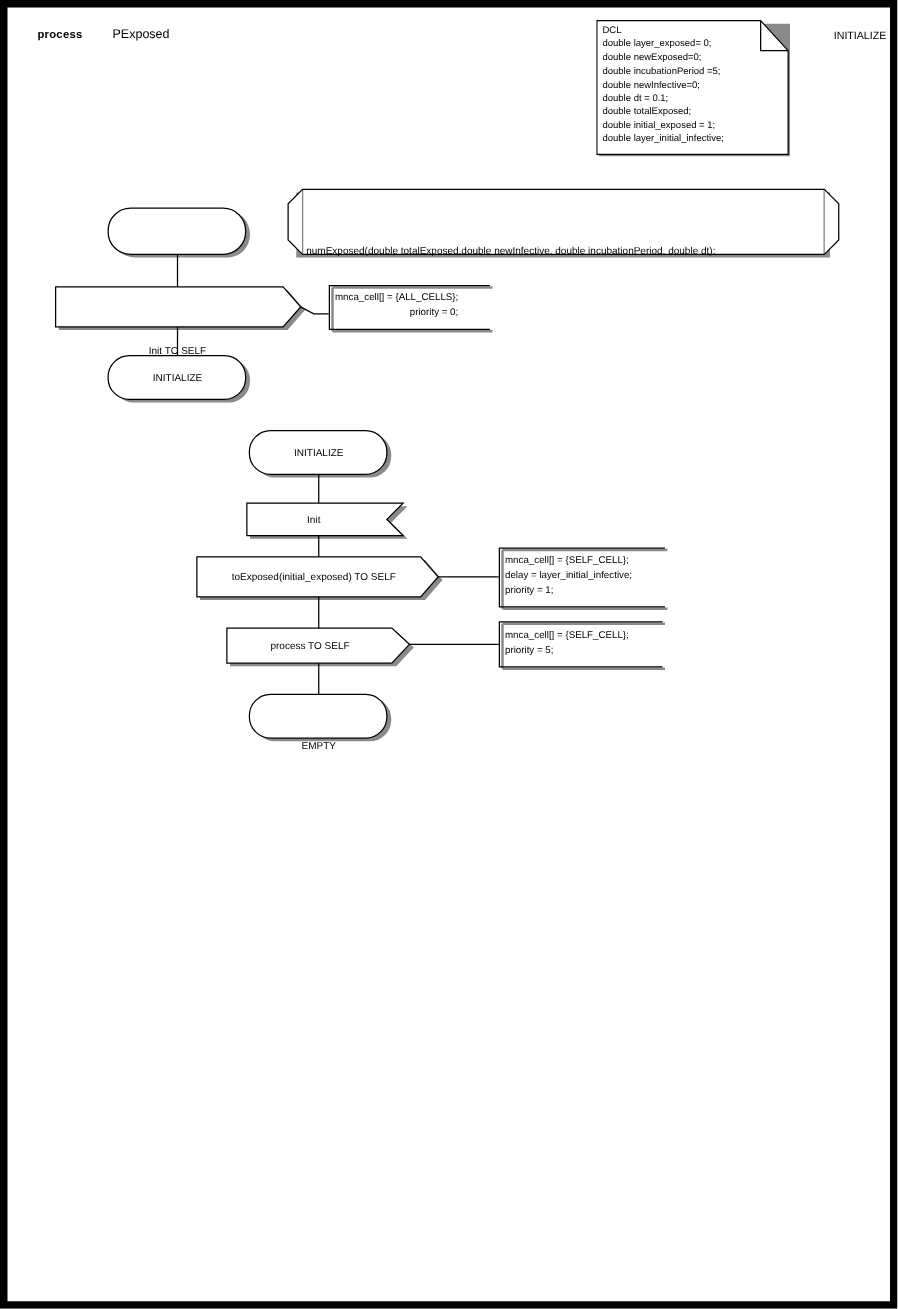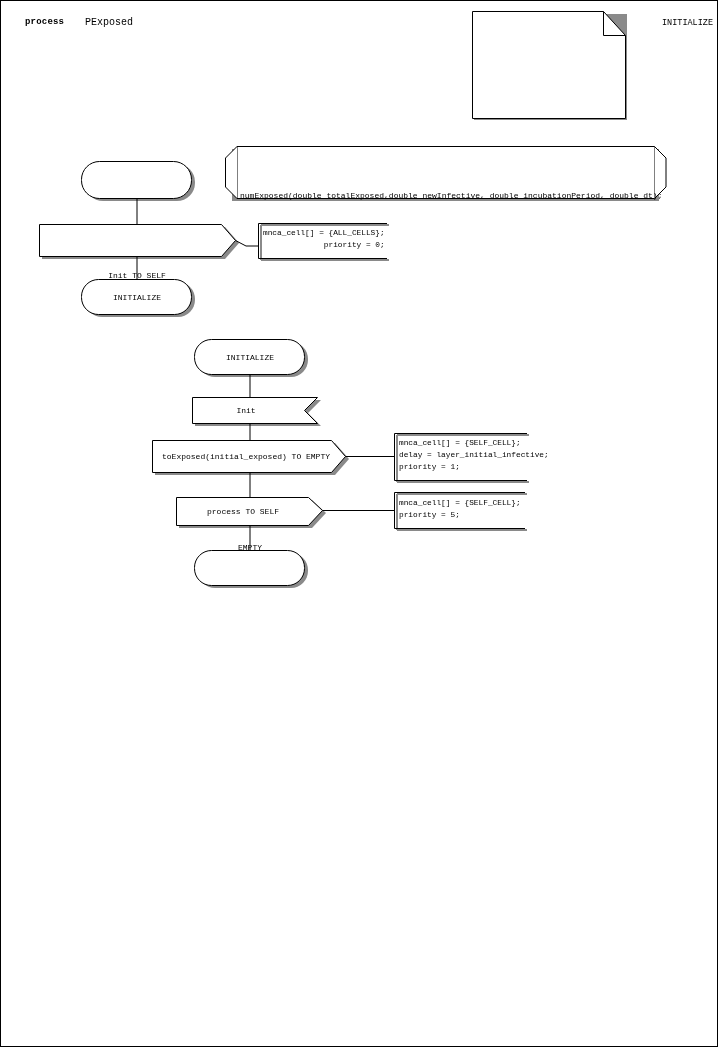--- a/index.html
+++ b/index.html
@@ -6,23 +6,23 @@
   html, body {
     margin: 0;
     padding: 0;
     background: #ffffff;
   }
   #page {
     position: relative;
     width: 718px;
     height: 1047px;
     background: #ffffff;
-    border: 1px solid #000000;
+    border: 6px solid #000000;
     box-sizing: border-box;
-    font-family: Liberation Mono, monospace;
+    font-family: Liberation Sans, sans-serif;
     overflow: hidden;
   }
 
   
   .hdr-process {
     position: absolute;
     left: 24px;
     top: 16px;
     font-size: 9px;
     font-weight: bold;
@@ -108,20 +108,29 @@
   <div class="hdr-process">process</div>
   <div class="hdr-name">PExposed</div>
   <div class="hdr-state">INITIALIZE (3)</div>
 
   <div class="dcl-note">
     <svg width="156" height="110" viewBox="0 0 156 110">
       <path d="M2,109 L155,109 L155,3 L2,3 Z" fill="#8a8a8a" stroke="none"></path>
       <path d="M0.5,0.5 L131.5,0.5 L153.5,24.5 L153.5,107.5 L0.5,107.5 Z" fill="#ffffff" stroke="#000000" stroke-width="1"></path>
       <path d="M131.5,0.5 L131.5,24.5 L153.5,24.5" fill="none" stroke="#000000" stroke-width="1"></path>
     </svg>
+    <div class="dcl-text">DCL
+double layer_exposed= 0;
+double newExposed=0;
+double incubationPeriod =5;
+double newInfective=0;
+double dt = 0.1;
+double totalExposed;
+double initial_exposed = 1;
+double layer_initial_infective;</div>
   </div>
 
   <svg id="canvas" viewBox="0 0 718 1047">
 
     <g class="hit">
       <path d="M231,148 L658,148 L658,200 L231,200 Z" fill="#8a8a8a" stroke="none"></path>
       <path d="M236,145.5 L653.5,145.5 L653.5,197.5 L236,197.5 Z" fill="#ffffff" stroke="#000000" stroke-width="1"></path>
       <path d="M236,145.5 L224.5,157 L224.5,186 L236,197.5" fill="#ffffff" stroke="#000000" stroke-width="1"></path>
       <path d="M653.5,145.5 L665,157 L665,186 L653.5,197.5" fill="#ffffff" stroke="#000000" stroke-width="1"></path>
     </g>
@@ -209,26 +218,26 @@
 
   <div class="note-text" style="left:262px; top:226px;text-align:right;">mnca_cell[] = {ALL_CELLS};
 priority = 0;</div>
 
   <div class="lbl lbl-center" style="left:136px; top:292px;">INITIALIZE</div>
 
   <div class="lbl lbl-center" style="left:249px; top:352px;">INITIALIZE</div>
 
   <div class="lbl lbl-center" style="left:245px; top:405px;text-align:right;">Init</div>
 
-  <div class="lbl lbl-center" style="left:245px; top:451px;">toExposed(initial_exposed) TO EMPTY</div>
+  <div class="lbl lbl-center" style="left:245px; top:451px;">toExposed(initial_exposed) TO SELF</div>
 
   <div class="note-text" style="left:398px; top:436px;">mnca_cell[] = {SELF_CELL};
 delay = layer_initial_infective;
 priority = 1;</div>
 
   <div class="lbl lbl-center" style="left:242px; top:506px;">process TO SELF</div>
 
   <div class="note-text" style="left:398px; top:496px;">mnca_cell[] = {SELF_CELL};
 priority = 5;</div>
 
-  <div class="lbl lbl-center" style="left:249px; top:542px;">EMPTY</div>
+  <div class="lbl lbl-center" style="left:249px; top:586px;">EMPTY</div>
 
 </div>
 
 </body></html>

